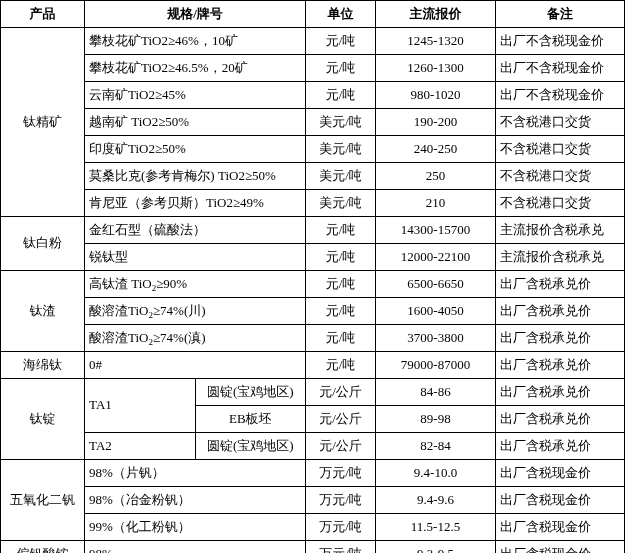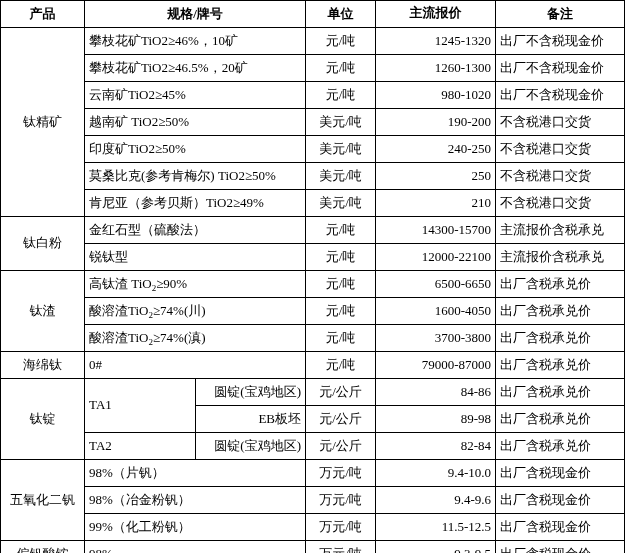--- a/index.html
+++ b/index.html
@@ -28,26 +28,26 @@
     vertical-align: middle;
     overflow: hidden;
     white-space: nowrap;
   }
   #price-table th {
     font-weight: bold;
     text-align: center;
   }
   .c-prod { width: 84px; text-align: center; margin-top: 37px; }
   .c-spec { width: 122px; text-align: left; margin-left: 20px; }
-  .c-spec2 { width: 122px; text-align: right; }
+  .c-spec2 { width: 122px; text-align: center; }
   .c-unit { width: 70px; text-align: center; }
-  .c-price { width: 120px; text-align: right; }
+  .c-price { width: 120px; text-align: center; }
   .c-note { width: 129px; text-align: left; }
   .hdr-spec { text-align: center; margin-top: 36px; }
-  .center { text-align: center; font-family: Liberation Mono, monospace; }
+  .center { text-align: center; }
   sub {
     font-size: 9px;
     vertical-align: baseline;
     position: relative;
     top: 3px;
   }
 </style>
 </head>
 <body>
 

